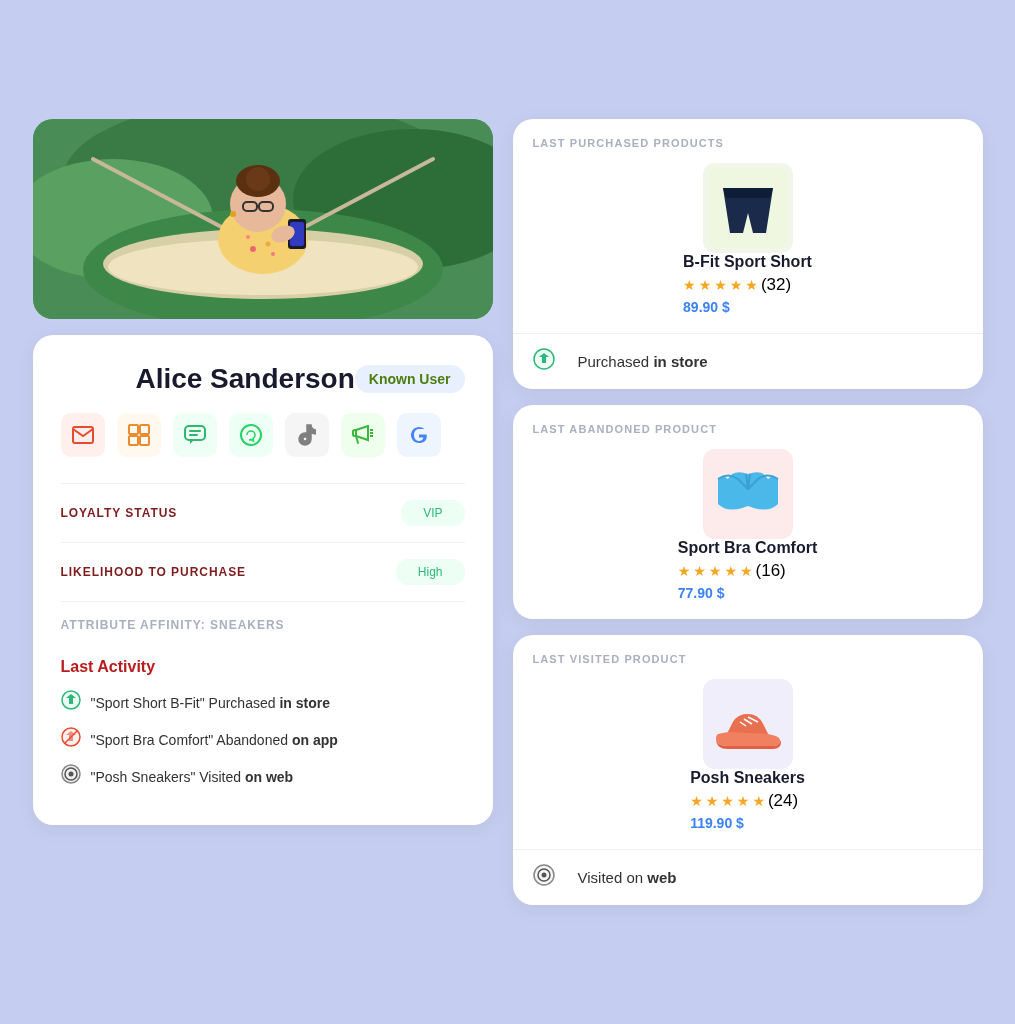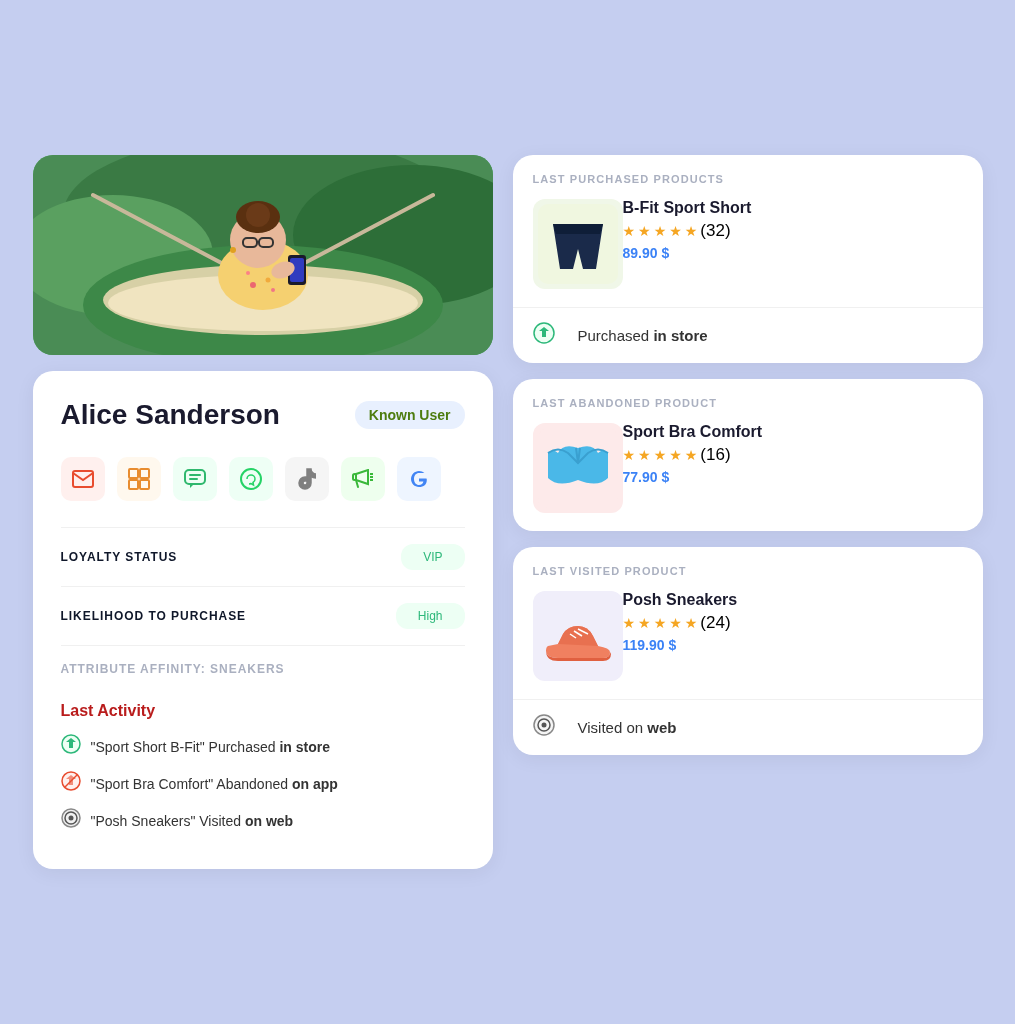--- a/index.html
+++ b/index.html
@@ -37,22 +37,22 @@
 
     .profile-card {
       background: white;
       border-radius: 20px;
       padding: 28px 28px 24px;
       box-shadow: 0 4px 20px rgba(0,0,0,0.06);
     }
     .profile-header {
       display: flex;
       align-items: center;
-      justify-content: space-between;
-      margin-bottom: 26px;
+      justify-content: flex-end;
+      margin-bottom: 18px;
     }
     .profile-name {
       font-size: 28px;
       font-weight: 700;
       color: #1a1a2e;
     }
     .known-user-badge {
       background: #e8f0fe;
       color: #4d7c0f;
       font-size: 14px;
@@ -85,21 +85,21 @@
       display: flex;
       align-items: center;
       justify-content: space-between;
       padding: 16px 0;
       border-top: 1px solid #f0f0f0;
     }
     .info-label {
       font-size: 12px;
       font-weight: 700;
       letter-spacing: 0.08em;
-      color: #0f172a;
+      color: #7f1d1d;
       text-transform: uppercase;
     }
     .info-value-badge {
       background: #edfff4;
       color: #2db87a;
       font-size: 12px;
       font-weight: 400;
       padding: 6px 22px;
       border-radius: 12px;
     }
@@ -154,22 +154,24 @@
     .product-card-title {
       font-size: 11px;
       font-weight: 700;
       letter-spacing: 0.1em;
       color: #aab0c0;
       text-transform: uppercase;
       padding: 18px 20px 14px;
     }
     .product-info-area {
       display: flex;
+      align-items: center;
       gap: 0;
       padding: 0 20px 18px;
+      flex-direction: column;
     }
     .product-thumb {
       width: 90px; height: 90px;
       border-radius: 12px;
       flex-shrink: 0;
       display: flex;
       align-items: center;
       justify-content: center;
       overflow: hidden;
     }

